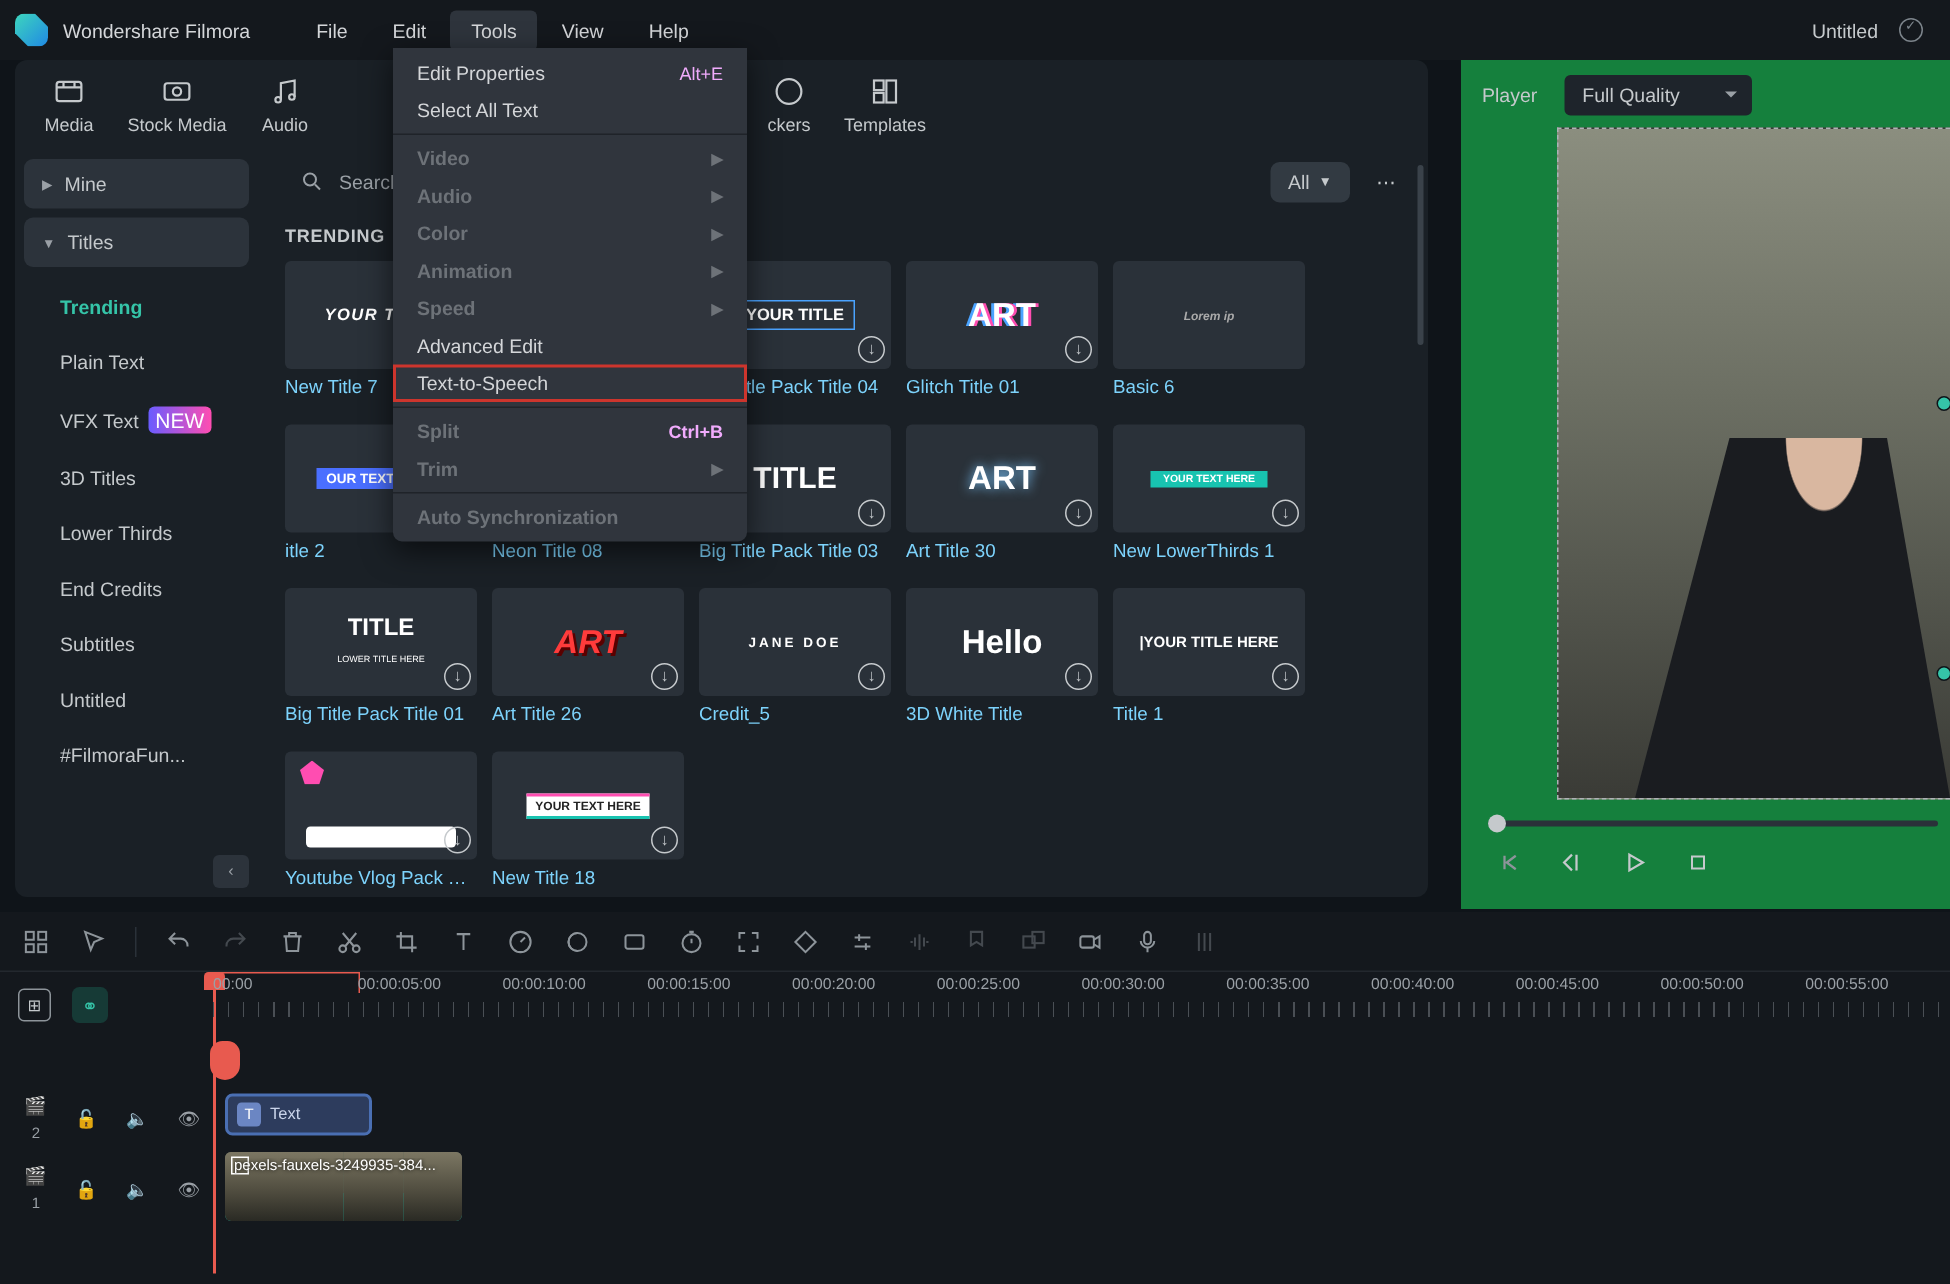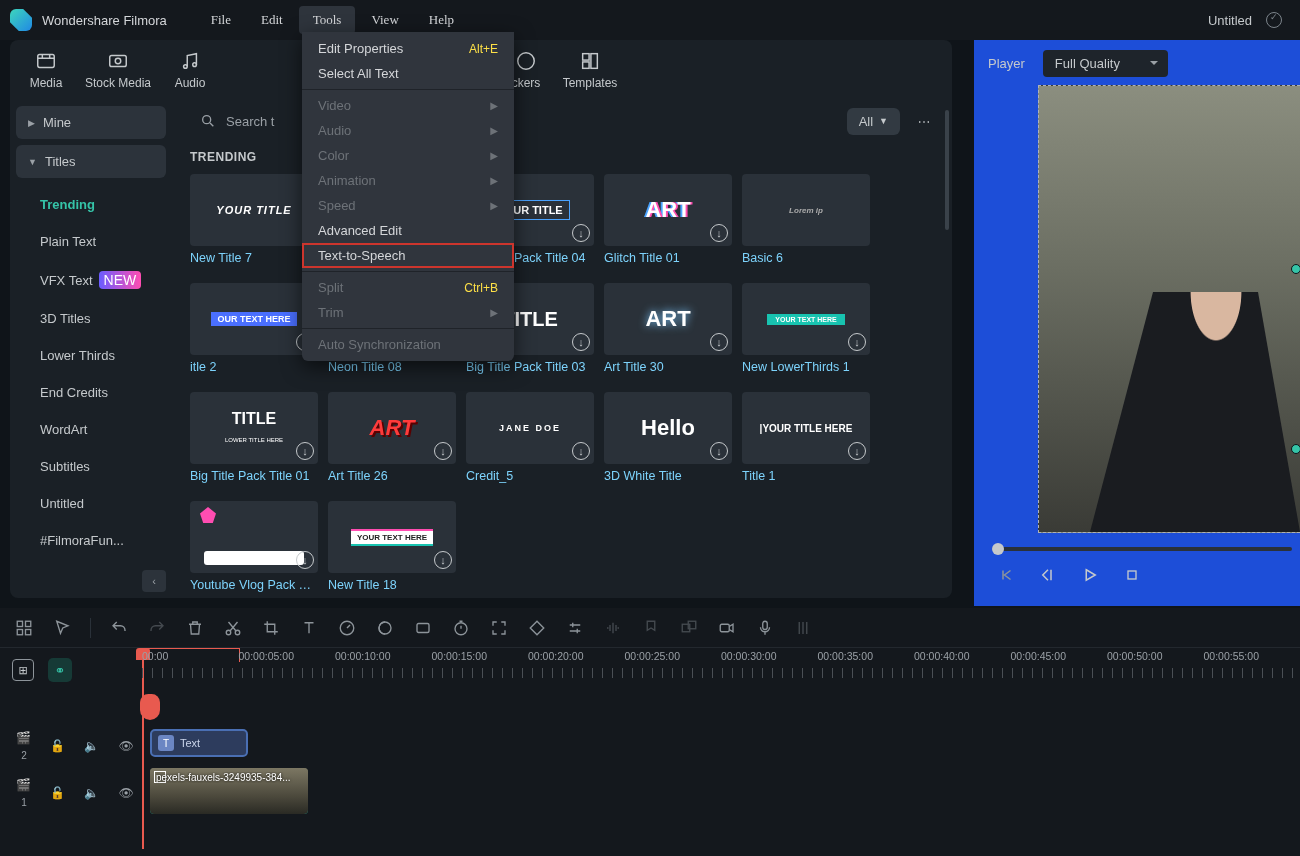--- a/index.html
+++ b/index.html
@@ -4,32 +4,32 @@
 <style>
 * { margin: 0; padding: 0; box-sizing: border-box; font-family: -apple-system, "Segoe UI", Arial, sans-serif; }
 body { background: #0f1419; color: #c5c9cc; width: 1300px; height: 856px; overflow: hidden; font-size: 13px; }
 
 
 .titlebar { height: 40px; background: #14181d; display: flex; align-items: center; padding: 0 10px; position: relative; }
 .app-logo { width: 22px; height: 22px; margin-right: 10px; position: relative; }
 .app-logo::before { content: ""; position: absolute; inset: 0; border-radius: 6px; background: linear-gradient(135deg, #3dd6bd, #2089e4); clip-path: polygon(0 0, 60% 0, 100% 40%, 100% 100%, 40% 100%, 0 60%); }
 .app-title { font-size: 13px; color: #d4d6d9; margin-right: 30px; }
 .menu-bar { display: flex; gap: 2px; }
-.menu-item { padding: 6px 14px; font-size: 13px; color: #d4d6d9; border-radius: 4px; cursor: pointer; font-family: Liberation Serif, serif; }
+.menu-item { padding: 6px 14px; font-size: 13px; color: #d4d6d9; border-radius: 4px; cursor: pointer; }
 .menu-item.active { background: #2e343c; }
 .titlebar .right { position: absolute; right: 18px; display: flex; align-items: center; gap: 14px; }
 .status-circle { width: 16px; height: 16px; border: 1.5px solid #7c848b; border-radius: 50%; position: relative; }
 .status-circle::after { content: "✓"; position: absolute; font-size: 9px; left: 3px; top: -1px; color: #7c848b; }
 
 
-.tools-menu { position: absolute; left: 262px; top: 32px; width: 212px; background: #30353d; border-radius: 0 0 6px 6px; box-shadow: 0 6px 20px rgba(0,0,0,.6); z-index: 1000; padding: 4px 0; margin-left: 40px; }
+.tools-menu { position: absolute; left: 262px; top: 32px; width: 236px; background: #30353d; border-radius: 0 0 6px 6px; box-shadow: 0 6px 20px rgba(0,0,0,.6); z-index: 1000; padding: 4px 0; }
 .menu-row { display: flex; align-items: center; justify-content: space-between; padding: 5px 16px; font-size: 13px; color: #d4d6d9; cursor: pointer; min-height: 24px; }
-.menu-row.dim { color: #6d7278; }
+.menu-row.dim { color: #6d7278; font-weight: bold; }
 .menu-row .chev { color: #6d7278; font-size: 10px; }
-.menu-row .shortcut { color: #fde047; font-size: 12px; }
+.menu-row .shortcut { color: #f0abfc; font-size: 12px; }
 .menu-row.highlight { outline: 2px solid #cd352d; outline-offset: -2px; }
 .menu-sep { height: 1px; background: #1f2329; margin: 3px 0; }
 
 
 .ribbon { margin: 0 10px; border-radius: 8px 8px 0 0; padding-top: 6px; display: flex; background: #1a2026; }
 .ribbon-item { display: flex; flex-direction: column; align-items: center; width: 72px; padding: 4px 0 8px; cursor: pointer; font-size: 12px; color: #c5c9cc; gap: 4px; }
 .ribbon-item svg { width: 22px; height: 22px; }
 
 
 .library { margin: 0 10px; display: flex; height: 500px; background: #1a2026; border-radius: 0 0 8px 8px; }
@@ -53,21 +53,21 @@
 .grid { display:grid; grid-template-columns: repeat(5, 128px); gap: 18px 10px; }
 .tile { width:128px; }
 .thumb { width:128px; height:72px; background:#2a3139; border-radius:4px; position:relative; display:flex; align-items:center; justify-content:center; overflow:hidden;}
 .thumb .dl { position:absolute; bottom:4px; right:4px; width:18px; height:18px; border:1.4px solid #c5c9cc; border-radius:50%; display:flex; align-items:center; justify-content:center;}
 .thumb .dl::after{content:"↓"; font-size:11px; color:#c5c9cc;}
 .tile-label { font-size:12.5px; color:#7dd3fc; padding-top:5px; white-space:nowrap; overflow:hidden; text-overflow:ellipsis; }
 .txt { color:#fff; font-weight:700; font-size:11px; text-align:center; }
 .vscroll{ position:absolute; right:3px; top:12px; width:4px; height:120px; background:#3a424a; border-radius:3px;}
 
 
-.player { position:absolute; right:0; top:40px; width:326px; height:566px; background:#1d4ed8; padding:10px 0 0 14px;}
+.player { position:absolute; right:0; top:40px; width:326px; height:566px; background:#15803d; padding:10px 0 0 14px;}
 .player-head{ display:flex; align-items:center; gap:18px; margin-bottom:8px;}
 .quality-dd{ background:#1e242b; padding:6px 48px 6px 12px; border-radius:4px; font-size:13px; position:relative;}
 .quality-dd::after{content:""; position:absolute; right:10px; top:11px; border:4px solid transparent; border-top-color:#9aa0a6;}
 .preview { width: 262px; height: 448px; margin-left:auto; background: linear-gradient(180deg,#8b8e7f 0%, #6c6f63 40%, #3a3b36 100%); border:1px dashed #aeb2b6; position:relative; border-right:none;}
 .preview .person{ position:absolute; bottom:0; right:0; width:210px; height:300px; background: radial-gradient(ellipse at 60% 20%,#d9b7a0 0%, #d9b7a0 14%, transparent 14.5%), #1a1c20; clip-path: polygon(30% 20%, 80% 20%, 100% 100%, 0 100%); }
 .handle{ position:absolute; width:10px;height:10px;border-radius:50%; background:#35c4a8; border:1px solid #0f1419;}
 .scrub{ margin:14px 8px 0 4px; height:4px; background:#2a3139; border-radius:3px; position:relative;}
 .scrub::before{content:""; position:absolute; left:0; top:-4px; width:12px;height:12px;border-radius:50%;background:#c5c9cc;}
 .play-controls{ display:flex; gap:22px; align-items:center; padding:14px 0 0 8px;}
 .pc-btn{ width:20px;height:20px; display:flex; align-items:center; justify-content:center; color:#c5c9cc; cursor:pointer;}
@@ -221,21 +221,20 @@
     <div class="side-list">
       <div class="side-link active">Trending</div>
       <div class="side-link">Plain Text</div>
       <div class="side-link">
               <span>VFX Text</span>
               <span class="new-badge">NEW</span>
             </div>
       <div class="side-link">3D Titles</div>
       <div class="side-link">Lower Thirds</div>
       <div class="side-link">End Credits</div>
-      <div class="side-link">WordArt</div>
       <div class="side-link">Subtitles</div>
       <div class="side-link">Untitled</div>
       <div class="side-link">#FilmoraFun...</div>
     </div>
     <div class="collapse-tab">‹</div>
   </div>
 
   <div class="gallery">
     <div class="vscroll"></div>
     <div class="search-row">

